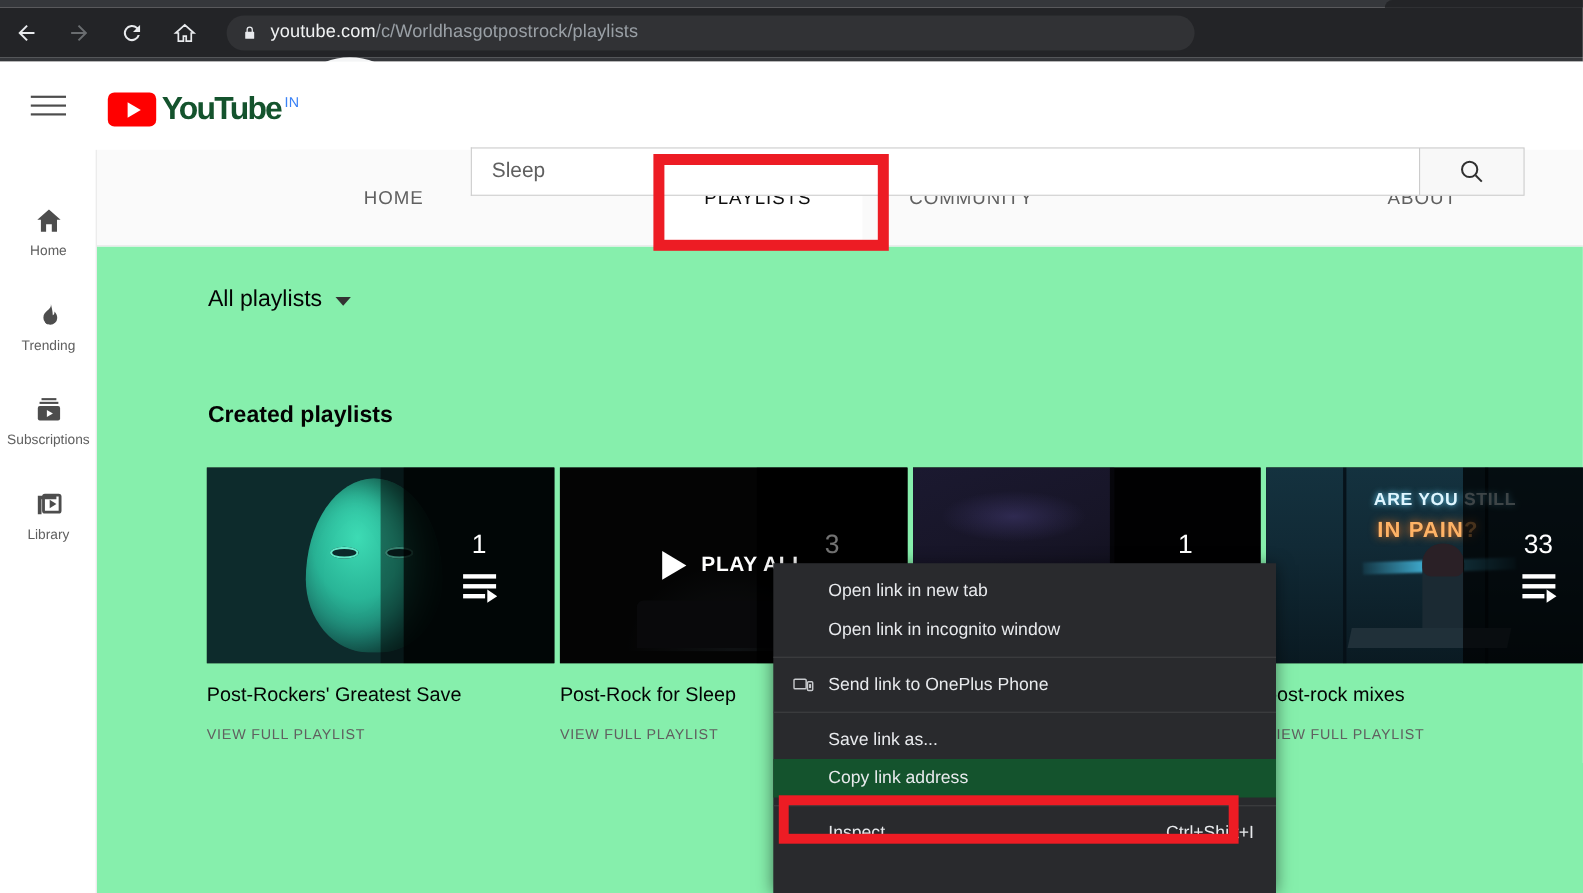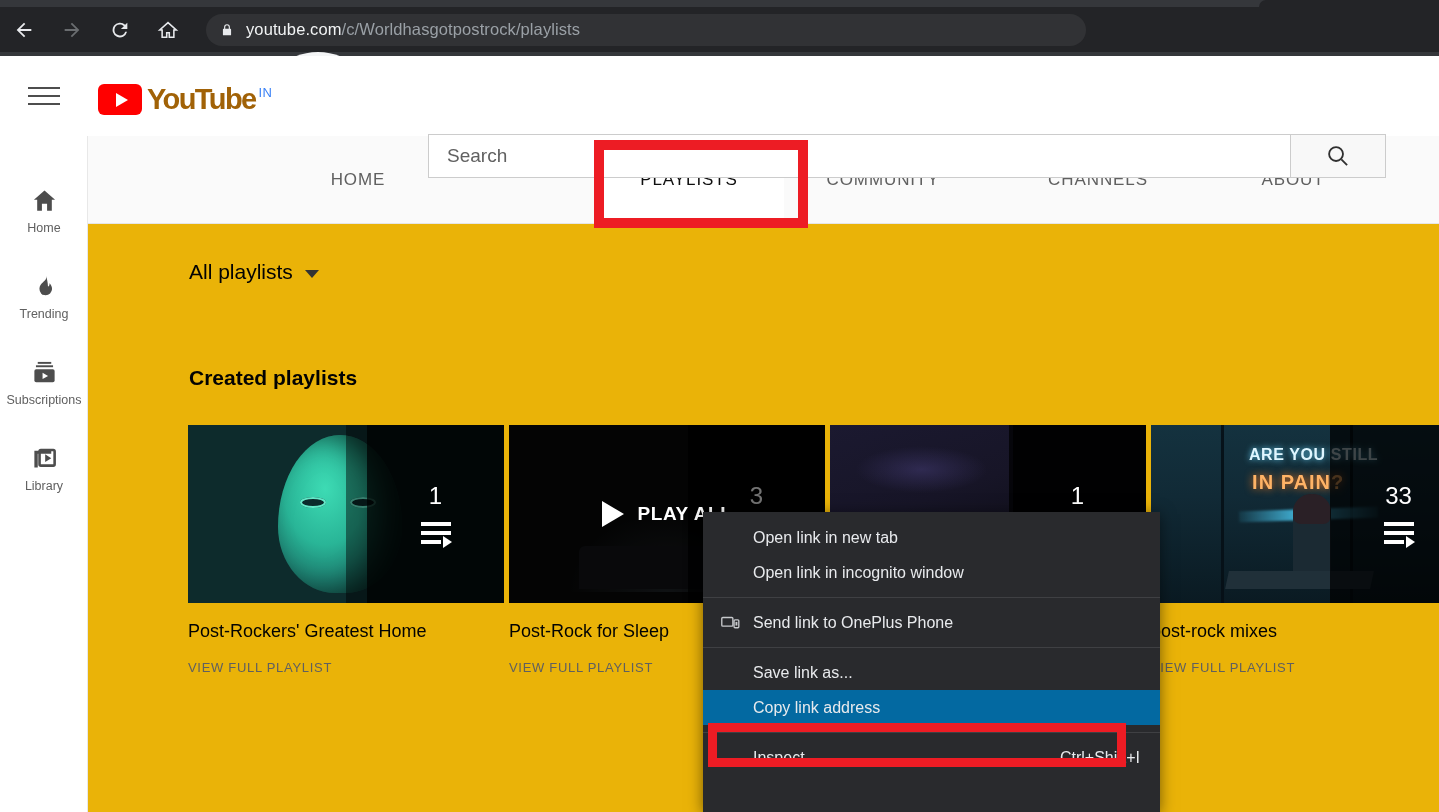--- a/index.html
+++ b/index.html
@@ -78,21 +78,21 @@
     margin-right: 5px;
   }
   .yt-logo .play-tri {
     width: 0; height: 0;
     border-left: 12px solid #ffffff;
     border-top: 7.5px solid transparent;
     border-bottom: 7.5px solid transparent;
     margin-left: 3px;
   }
   .yt-logo .wordmark {
-    font-size: 29px; font-weight: 700; color: #a16207;
+    font-size: 29px; font-weight: 700; color: #14532d;
     letter-spacing: -1.6px; line-height: 31px;
     font-family: "Liberation Sans", sans-serif;
   }
   .yt-logo .cc {
     font-size: 13px; color: #3b82f6; margin-left: 3px; margin-top: 1px;
     letter-spacing: 0.4px;
   }
 
   
   .channel-ghost {
@@ -171,21 +171,21 @@
     width: 214px; height: 88px;
     border: 10px solid #ed1c24;
     background: transparent;
     z-index: 8;
   }
 
   
   .page {
     position: absolute; left: 88px; top: 224px;
     width: 1351px; height: 588px;
-    background: #eab308;
+    background: #86efac;
     z-index: 2;
   }
   .filter-row {
     position: absolute; left: 101px; top: 36px;
     display: flex; align-items: center; gap: 12px;
   }
   .filter-row .lbl { font-size: 21px; color: #030303; }
   .caret {
     width: 0; height: 0;
     border-left: 7px solid transparent; border-right: 7px solid transparent;
@@ -359,21 +359,21 @@
     position: relative;
     white-space: nowrap;
   }
   .ctx-item .ico {
     position: absolute; left: 18px; top: 50%; transform: translateY(-50%);
     display: flex;
   }
   .ctx-item .accel {
     position: absolute; right: 20px; color: #e8eaed;
   }
-  .ctx-item.hovered { background: #0369a1; }
+  .ctx-item.hovered { background: #14532d; }
   .ctx-sep { height: 1px; background: #3f4043; margin: 7px 0; }
 
   
   .anno-copy {
     position: absolute; left: 708px; top: 723px;
     width: 418px; height: 44px;
     border: 9px solid #ed1c24;
     z-index: 25;
   }
 </style>
@@ -432,21 +432,21 @@
     <div class="yt-logo">
       <span class="play-box">
         <span class="play-tri"></span>
       </span>
       <span class="wordmark">YouTube</span>
       <span class="cc">IN</span>
     </div>
 
     <div class="search-wrap">
       <div class="search-field">
-        <span class="ph">Search</span>
+        <span class="ph">Sleep</span>
       </div>
       <div class="search-go">
         <svg width="26" height="26" viewBox="0 0 24 24">
           <circle cx="10.2" cy="10.2" r="6.4" fill="none" stroke="#303030" stroke-width="1.7"></circle>
           <line x1="15.1" y1="15.1" x2="20.4" y2="20.4" stroke="#303030" stroke-width="1.7"></line>
         </svg>
       </div>
     </div>
   </div>
 
@@ -484,21 +484,20 @@
         <path d="M12.6 8.2v7l5.4-3.5z" fill="#4d4d4d"></path>
       </svg>
       <span class="lbl">Library</span>
     </div>
   </div>
 
   <div class="tabs-bar">
     <div class="tab" style="left:205px; width:130px;">HOME</div>
     <div class="tab" style="left:700px; width:190px;">COMMUNITY</div>
     <div class="tab active" style="left:506px; width:190px;">PLAYLISTS</div>
-    <div class="tab" style="left:920px; width:180px;">CHANNELS</div>
     <div class="tab" style="left:1130px;width:150px;">ABOUT</div>
   </div>
 
   <div class="page">
 
     <div class="filter-row">
       <span class="lbl">All playlists</span>
       <span class="caret"></span>
     </div>
 
@@ -518,21 +517,21 @@
           <div class="sidepanel">
             <span class="count">1</span>
             <span class="pl-ico">
               <i></i>
                 <i></i>
                 <i></i>
               <span class="tri"></span>
             </span>
           </div>
         </div>
-        <div class="title">Post-Rockers' Greatest Home</div>
+        <div class="title">Post-Rockers' Greatest Save</div>
         <div class="viewlink">VIEW FULL PLAYLIST</div>
       </div>
 
       <div class="card">
         <div class="thumb">
           <div class="art art2">
             <div class="glow"></div>
             <div class="sil"></div>
           </div>
           <div class="sidepanel">

